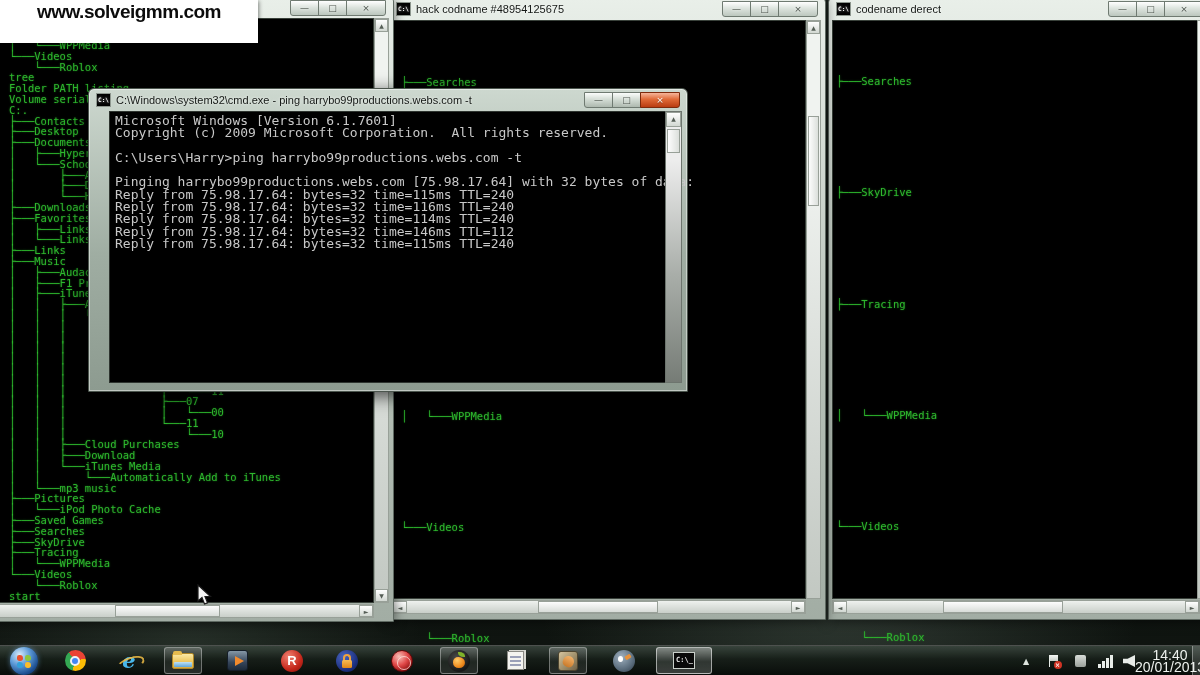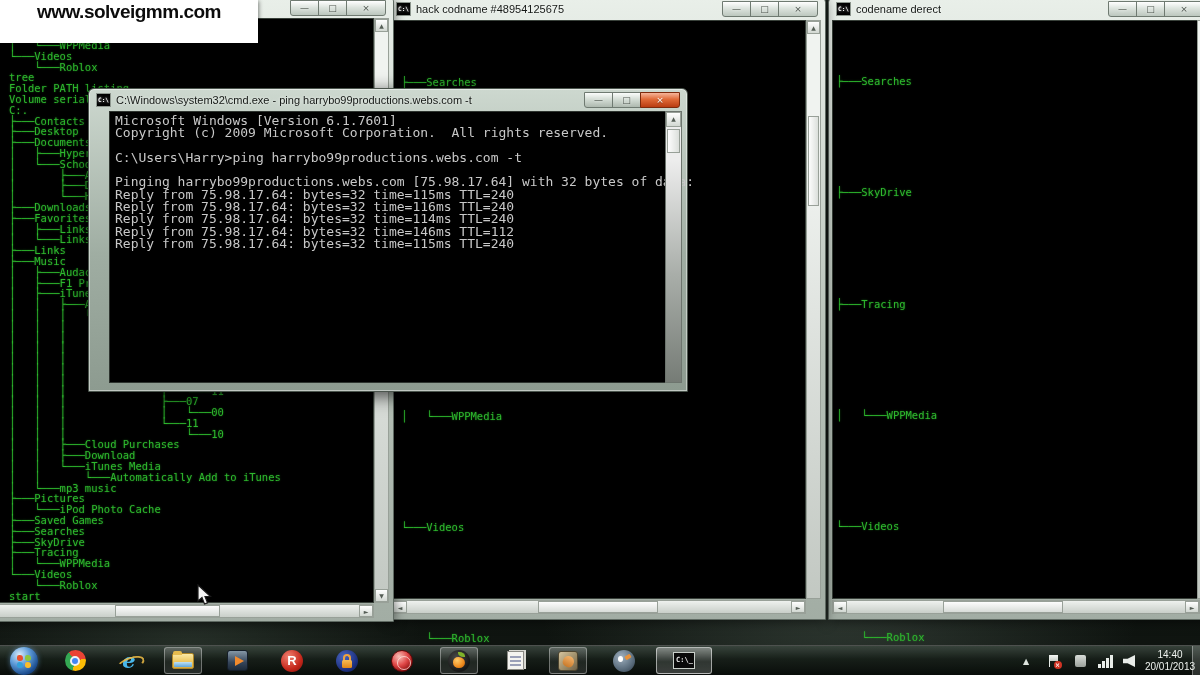--- a/index.html
+++ b/index.html
@@ -111,21 +111,21 @@
   .chev{font:8px "DejaVu Sans",sans-serif;color:#dfe5df;}
   .flagic{position:relative;width:13px;height:14px;}
   .flagic .pole{position:absolute;left:2px;top:1px;width:1.5px;height:12px;background:#e8ece8;}
   .flagic .cloth{position:absolute;left:3.5px;top:1px;width:8px;height:6px;background:linear-gradient(180deg,#f5f7f5,#c9cfc9);}
   .flagic .badge{position:absolute;right:-2px;bottom:-1px;width:8px;height:8px;border-radius:50%;background:#d03424;
     color:#fff;font:bold 6px/8px "DejaVu Sans",sans-serif;text-align:center;}
   .grayic{width:11px;height:12px;background:linear-gradient(180deg,#d8dcd8,#9aa09a);border-radius:2px;}
   .net{position:relative;width:15px;height:13px;}
   .net i{position:absolute;bottom:0;width:2.5px;background:#e8ece8;}
   .spk{width:12px;height:12px;background:#e8ece8;clip-path:polygon(0 32%,38% 32%,100% 0,100% 100%,38% 68%,0 68%);}
-  .clock{flex-direction:column;justify-content:center;font-size:10px;line-height:12px;width:56px;}
+  .clock{flex-direction:column;justify-content:center;font-size:14px;line-height:12px;width:56px;}
   .showdesk{position:absolute;right:0;top:0;width:7px;height:30px;background:rgba(255,255,255,.14);border-left:1px solid rgba(255,255,255,.35);}
   
   #cursor{position:absolute;left:197px;top:584px;z-index:40;}
 </style>
 </head>
 <body>
 
 <div id="stage">
 
   <div class="term-window" id="win-right" style="left:828px;top:-2px;width:382px;height:620px;z-index:1;">

